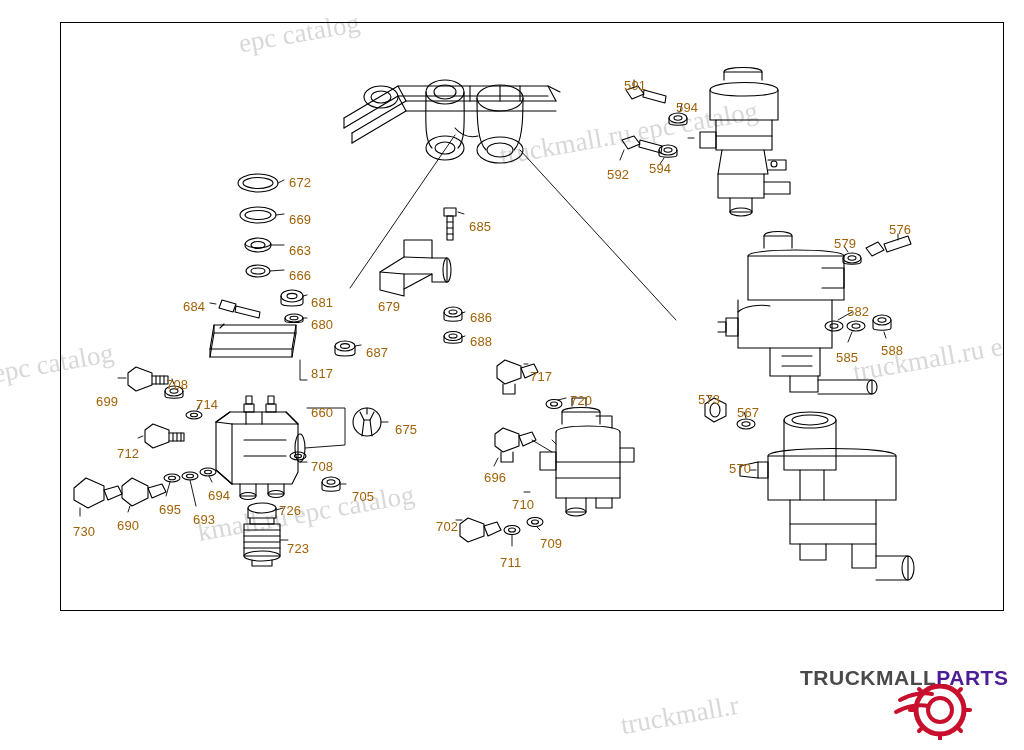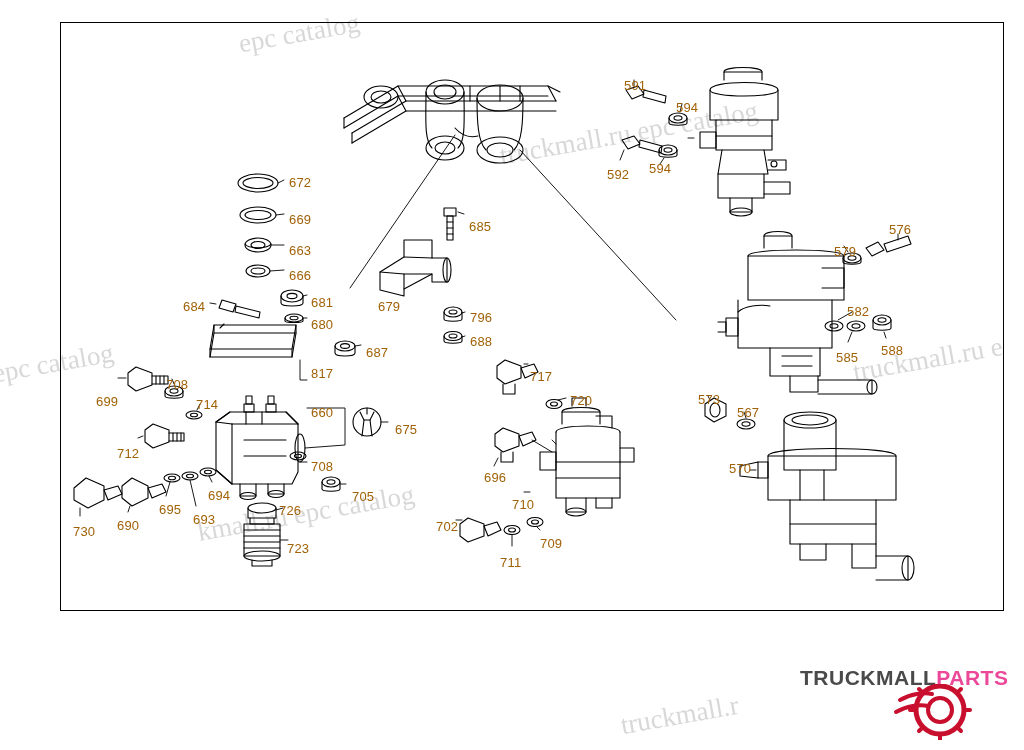--- a/index.html
+++ b/index.html
@@ -63,21 +63,21 @@
   .brand-text {
     position: absolute;
     left: 0;
     top: 4px;
     font-family: "Liberation Sans", sans-serif;
     font-size: 21px;
     letter-spacing: 0.5px;
     color: #4a4a4a;
     font-weight: bold;
   }
-  .brand-text .accent { color: #ec4899; }
+  .brand-text .accent { color: #4c1d95; }
 </style>
 </head>
 <body>
 
 <div id="stage">
 
   <div>
     <div class="wm" style="left:238px; top:18px; transform:rotate(-10deg);">epc catalog</div>
     <div class="wm" style="left:498px; top:118px; transform:rotate(-10deg);">truckmall.ru epc catalog</div>
     <div class="wm" style="left:-8px; top:348px; transform:rotate(-10deg);">epc catalog</div>
@@ -478,21 +478,21 @@
     <div class="label" style="left:289px; top:212px;">669</div>
     <div class="label" style="left:289px; top:243px;">663</div>
     <div class="label" style="left:289px; top:268px;">666</div>
     <div class="label" style="left:183px; top:299px;">684</div>
     <div class="label" style="left:311px; top:295px;">681</div>
     <div class="label" style="left:311px; top:317px;">680</div>
     <div class="label" style="left:366px; top:345px;">687</div>
     <div class="label" style="left:311px; top:366px;">817</div>
     <div class="label" style="left:469px; top:219px;">685</div>
     <div class="label" style="left:378px; top:299px;">679</div>
-    <div class="label" style="left:470px; top:310px;">796</div>
+    <div class="label" style="left:470px; top:310px;">686</div>
     <div class="label" style="left:470px; top:334px;">688</div>
     <div class="label" style="left:96px; top:394px;">699</div>
     <div class="label" style="left:166px; top:377px;">708</div>
     <div class="label" style="left:196px; top:397px;">714</div>
     <div class="label" style="left:117px; top:446px;">712</div>
     <div class="label" style="left:311px; top:405px;">660</div>
     <div class="label" style="left:395px; top:422px;">675</div>
     <div class="label" style="left:311px; top:459px;">708</div>
     <div class="label" style="left:352px; top:489px;">705</div>
     <div class="label" style="left:279px; top:503px;">726</div>
@@ -506,21 +506,21 @@
     <div class="label" style="left:570px; top:393px;">720</div>
     <div class="label" style="left:484px; top:470px;">696</div>
     <div class="label" style="left:512px; top:497px;">710</div>
     <div class="label" style="left:436px; top:519px;">702</div>
     <div class="label" style="left:500px; top:555px;">711</div>
     <div class="label" style="left:540px; top:536px;">709</div>
     <div class="label" style="left:624px; top:78px;">591</div>
     <div class="label" style="left:676px; top:100px;">594</div>
     <div class="label" style="left:607px; top:167px;">592</div>
     <div class="label" style="left:649px; top:161px;">594</div>
-    <div class="label" style="left:834px; top:236px;margin-top:8px;">579</div>
+    <div class="label" style="left:834px; top:236px;">579</div>
     <div class="label" style="left:889px; top:222px;">576</div>
     <div class="label" style="left:847px; top:304px;">582</div>
     <div class="label" style="left:836px; top:350px;">585</div>
     <div class="label" style="left:881px; top:343px;">588</div>
     <div class="label" style="left:698px; top:392px;">573</div>
     <div class="label" style="left:737px; top:405px;">567</div>
     <div class="label" style="left:729px; top:461px;">570</div>
   </div>
 
   <div class="brand">

